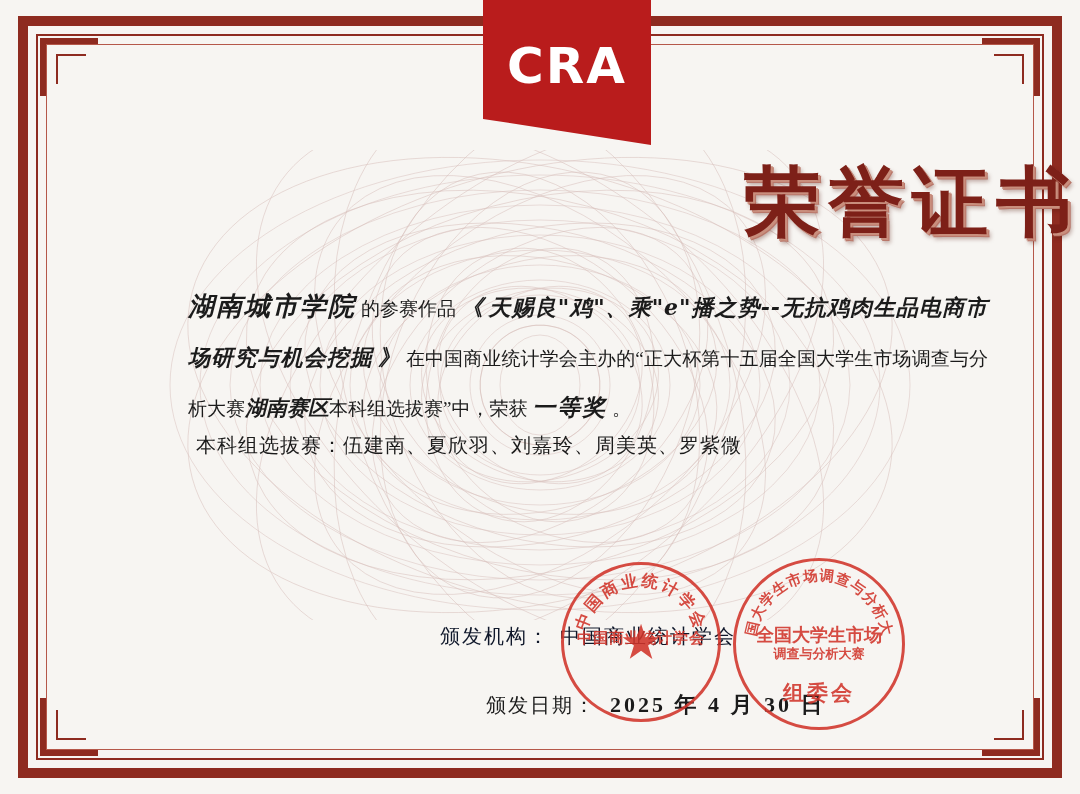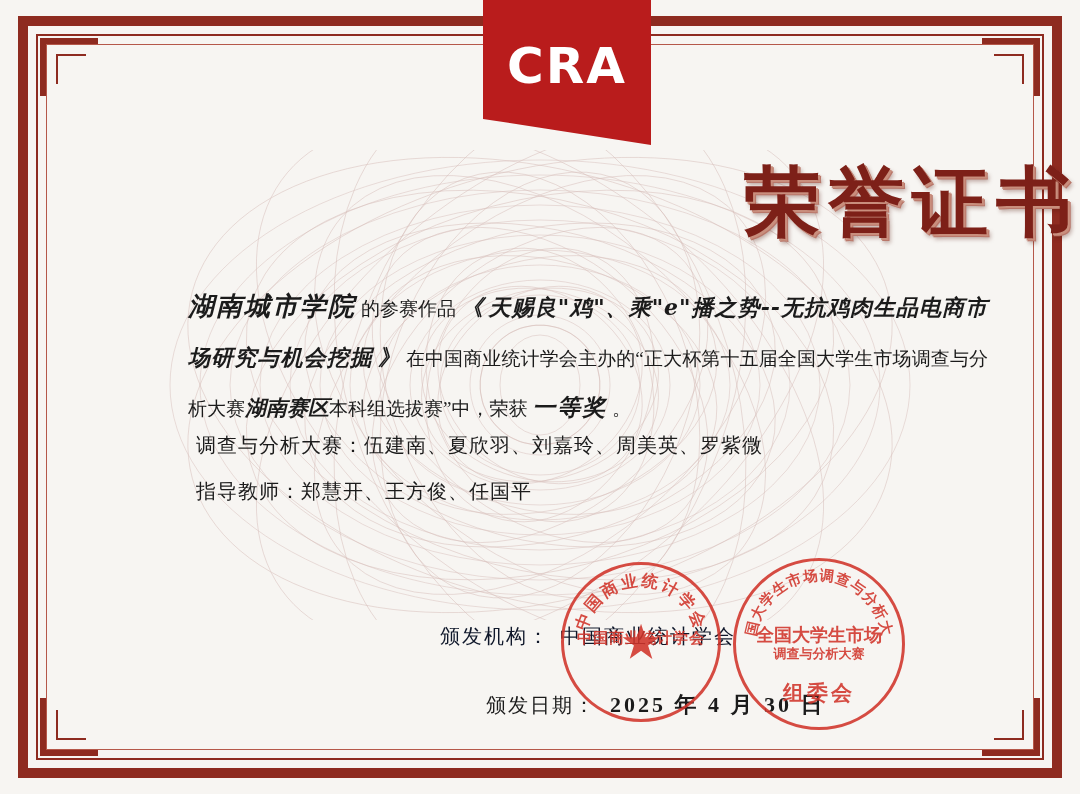--- a/index.html
+++ b/index.html
@@ -351,26 +351,23 @@
       <span class="work-title">《</span>
       <span class="work-title">天赐良"鸡"、乘"e"播之势--无抗鸡肉生品电商市场研究与机会挖掘</span>
       <span class="work-title">》</span>
       <span>在中国商业统计学会主办的</span><span>“</span><span>正大杯第十五届全国大学生市场调查与分析大赛</span><span class="region">湖南赛区</span><span>本科组选拔赛</span><span>”</span><span>中，荣获</span>
       <span class="award">一等奖</span>
       <span>。</span>
     </p>
   </div>
 
   <div class="members-line">
-    <span>调查与分析大赛：</span><span>伍建南、夏欣羽、刘嘉玲、周美英、罗紫微</span>
-  </div>
-
-  <div class="teachers-line">
-    <span>指导教师：</span><span>郑慧开、王方俊、任国平</span>
-  </div>
+    <span>本科组选拔赛：</span><span>伍建南、夏欣羽、刘嘉玲、周美英、罗紫微</span>
+  </div>
+
 
   <div class="issuer-line">
     <span class="label">颁发机构：</span><span>中国商业统计学会</span>
   </div>
 
   <div class="date-line">
     <span class="label">颁发日期：</span><span class="dval">2025 年 4 月 30 日</span>
   </div>
 
   <div class="seal seal-left">

